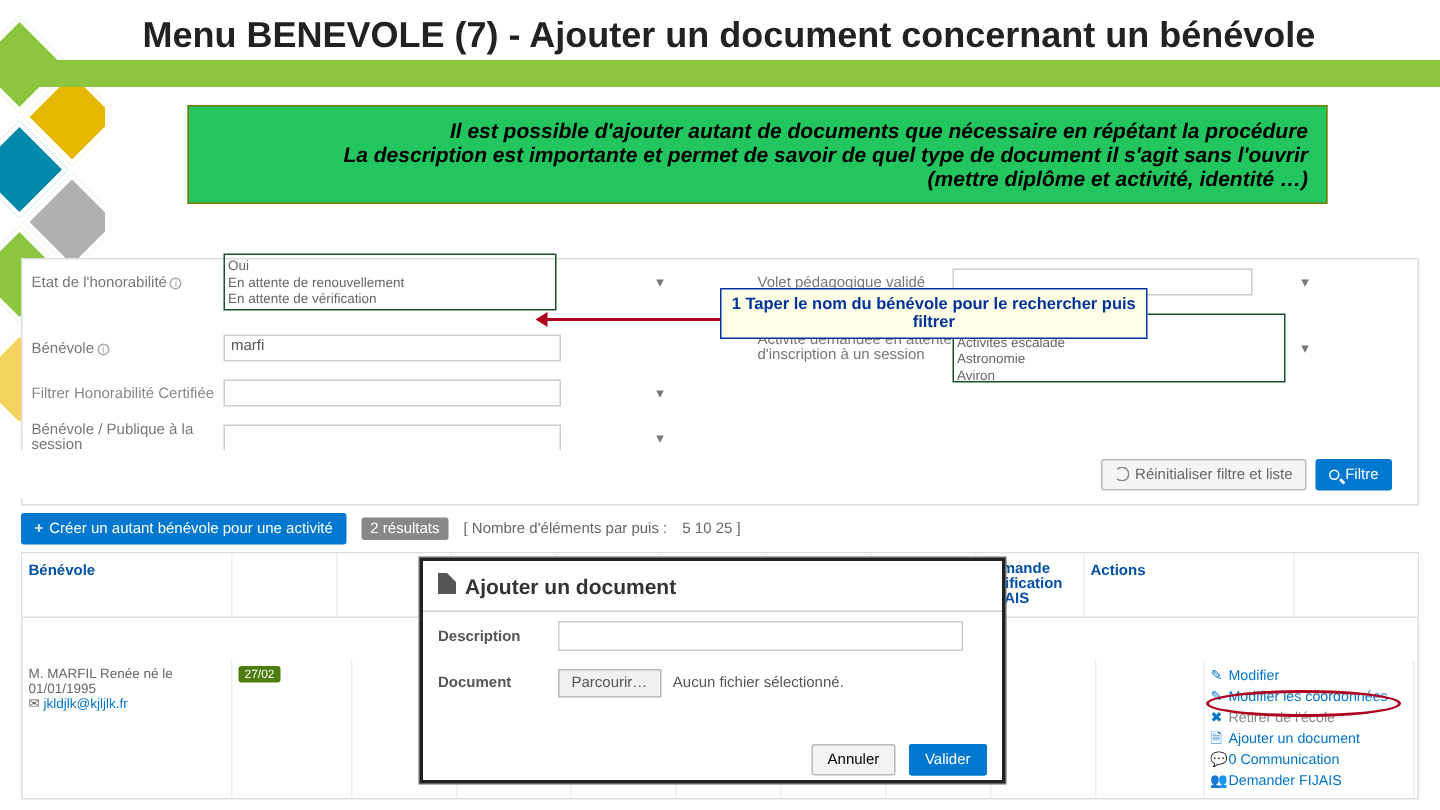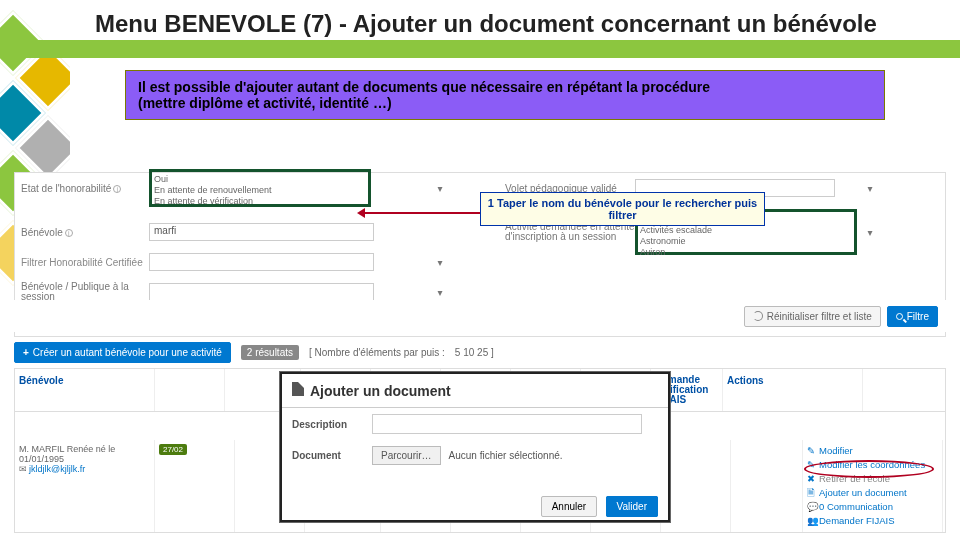--- a/index.html
+++ b/index.html
@@ -21,47 +21,47 @@
   .d5{background:#8cc63f; left:-10px; top:160px;}
   .d6{background:#e63946; left:25px; top:195px;}
   .d7{background:#f4d35e; left:-10px; top:230px;}
 
   .green-bar { position:absolute; left:0; top:40px; width:960px; height:18px; background:var(--green-bar); z-index:1;}
 
   .title { position:absolute; left:95px; top:10px; font-size:24px; font-weight:bold; color:#222; z-index:2; line-height:1.2; width:830px;}
 
   .note {
     position:absolute; left:125px; top:70px; width:760px; padding:8px 12px;
-    background:#8b5cf6; border:1px solid #7a7a00;
-    font-size:14px; font-weight:bold; text-align:left; z-index:3;
+    background:#22c55e; border:1px solid #7a7a00;
+    font-size:14px; font-weight:bold; text-align:right; z-index:3;font-style:italic;
   }
 
   .panel {
     position:absolute; left:14px; top:172px; width:932px; height:165px;
     background:#fff; border:1px solid #ddd;
   }
   .panel .row { display:flex; align-items:center; height:30px; font-size:10px; color:#777; }
   .panel .lab { width:130px; padding-left:6px; }
   .panel .info { width:8px; height:8px; border-radius:50%; border:1px solid #aaa; display:inline-block; font-size:7px; line-height:8px; text-align:center; color:#aaa; margin-left:2px;}
   .panel .val { width:290px; padding-left:4px; }
   .panel .lab2 { width:130px; }
   .panel .val2 { width:230px; }
   .panel .txt { border:1px solid #ccc; height:18px; width:225px; padding:1px 4px; font-size:10px; color:#555;}
-  .panel .multi { border:3px solid #14532d; height:46px; width:222px; font-size:9px; color:#666; padding:2px; line-height:11px;}
+  .panel .multi { border:1px solid #14532d; height:46px; width:222px; font-size:9px; color:#666; padding:2px; line-height:11px;}
   .panel .caret { display:inline-block; width:10px; text-align:center; color:#777; }
 
   .hint {
     position:absolute; left:480px; top:192px; width:285px;
     background:#fefde6; border:1px solid #0033aa; color:#003399;
     font-size:11px; font-weight:bold; text-align:center; padding:4px; z-index:20;
   }
   .arrow1 { position:absolute; left:360px; top:212px; width:120px; height:2px; background:#b00020; z-index:19;}
   .arrow1::before { content:""; position:absolute; left:-8px; top:-4px; border:5px solid transparent; border-right:8px solid #b00020;}
 
-  .panel-foot { position:absolute; left:14px; top:300px; width:932px; height:32px; background:#fff; display:flex; justify-content:flex-end; align-items:center; gap:6px; padding-right:8px;}
+  .panel-foot { position:absolute; left:4px; top:300px; width:932px; height:32px; background:#fff; display:flex; justify-content:flex-end; align-items:center; gap:6px; padding-right:8px;}
   .btn { font-size:10px; padding:4px 8px; border-radius:2px; border:1px solid #bbb; background:#f5f5f5; color:#666; display:inline-flex; align-items:center; gap:4px;}
   .btn.blue { background:#0078d0; border-color:#0078d0; color:#fff;}
   .btn.add { background:#0078d0; border-color:#0078d0; color:#fff;}
   .ic { width:10px; height:10px; display:inline-block; }
   .ic.refresh{ border:1.5px solid #888; border-radius:50%; border-left-color:transparent;}
   .ic.search{ border:1.5px solid #fff; border-radius:50%; width:7px;height:7px; position:relative;}
   .ic.search::after{content:"";position:absolute;width:4px;height:1.5px;background:#fff;left:6px;top:6px;transform:rotate(45deg);}
 
   .toolbar2 { position:absolute; left:14px; top:340px; width:932px; height:24px; display:flex; align-items:center; gap:10px; font-size:10px; color:#666;}
   .badge { background:#888; color:#fff; padding:2px 6px; border-radius:2px; font-size:10px;}
@@ -112,20 +112,21 @@
 </div>
 
 <div class="green-bar"></div>
 
 <div class="title">
   <span>Menu BENEVOLE (7) - Ajouter un document concernant un bénévole</span>
 </div>
 
 <div class="note">
   <div>Il est possible d'ajouter autant de documents que nécessaire en répétant la procédure</div>
+  <div>La description est importante et permet de savoir de quel type de document il s'agit sans l'ouvrir</div>
   <div>(mettre diplôme et activité, identité …)</div>
 </div>
 
 <div class="panel">
   <div class="row">
     <div class="lab"><span>Etat de l'honorabilité</span><span class="info">i</span></div>
     <div class="val">
         <div class="multi" style="height:38px;white-space:pre-line">Oui
 En attente de renouvellement
 En attente de vérification</div>

